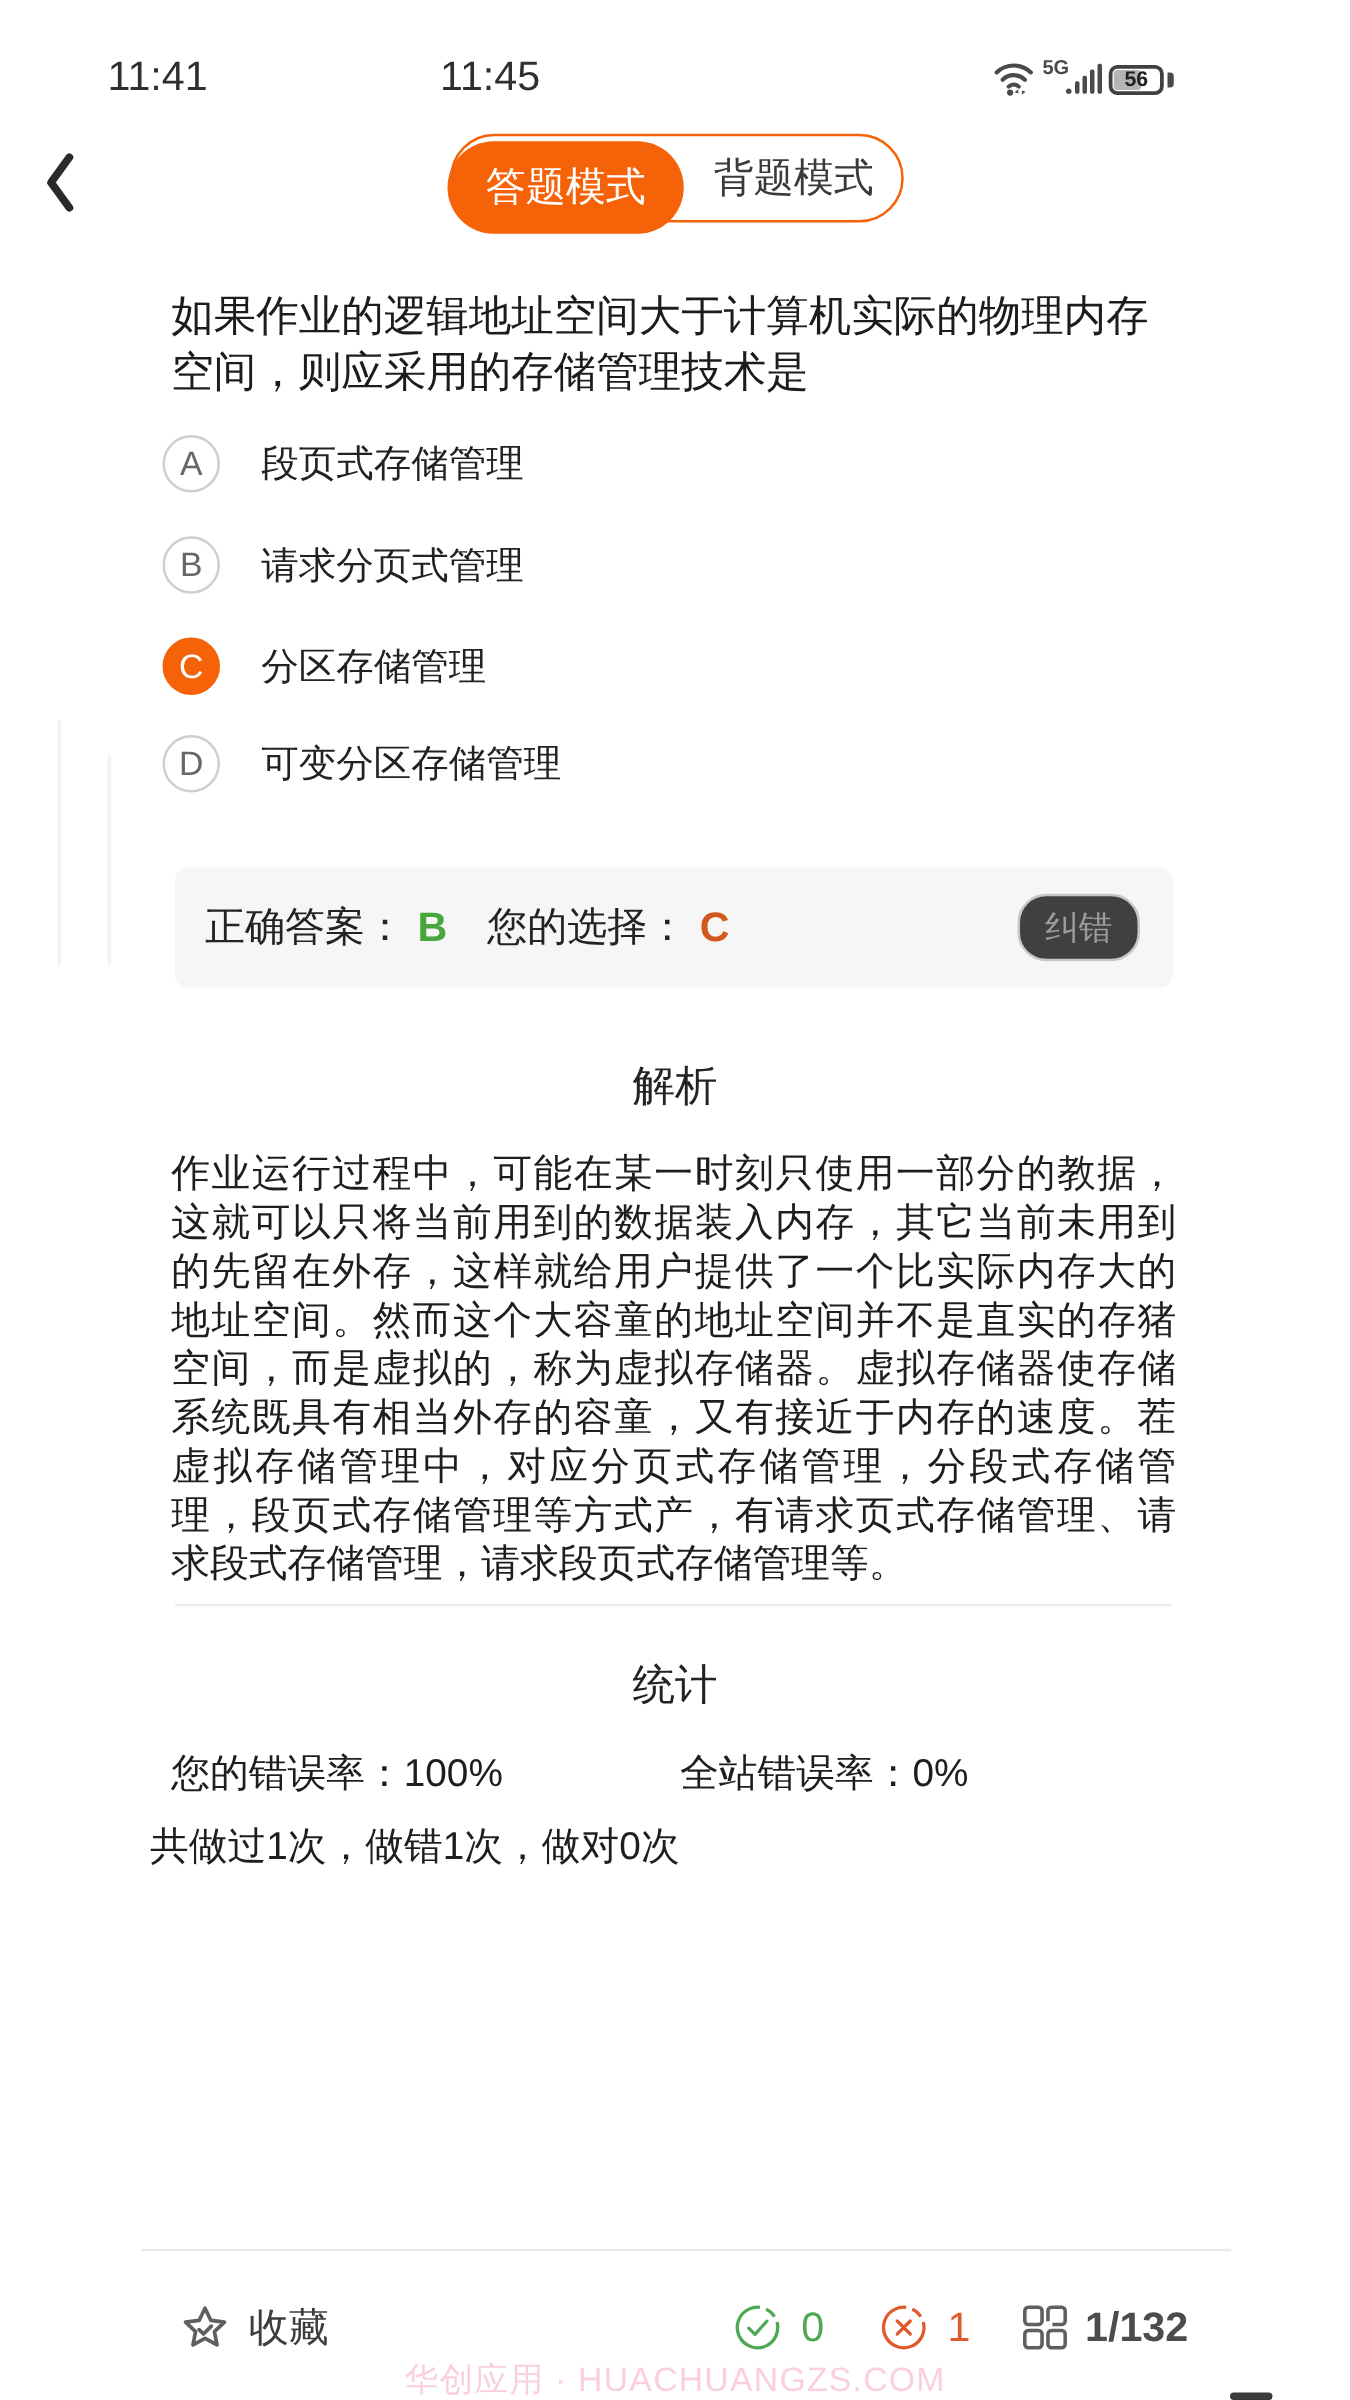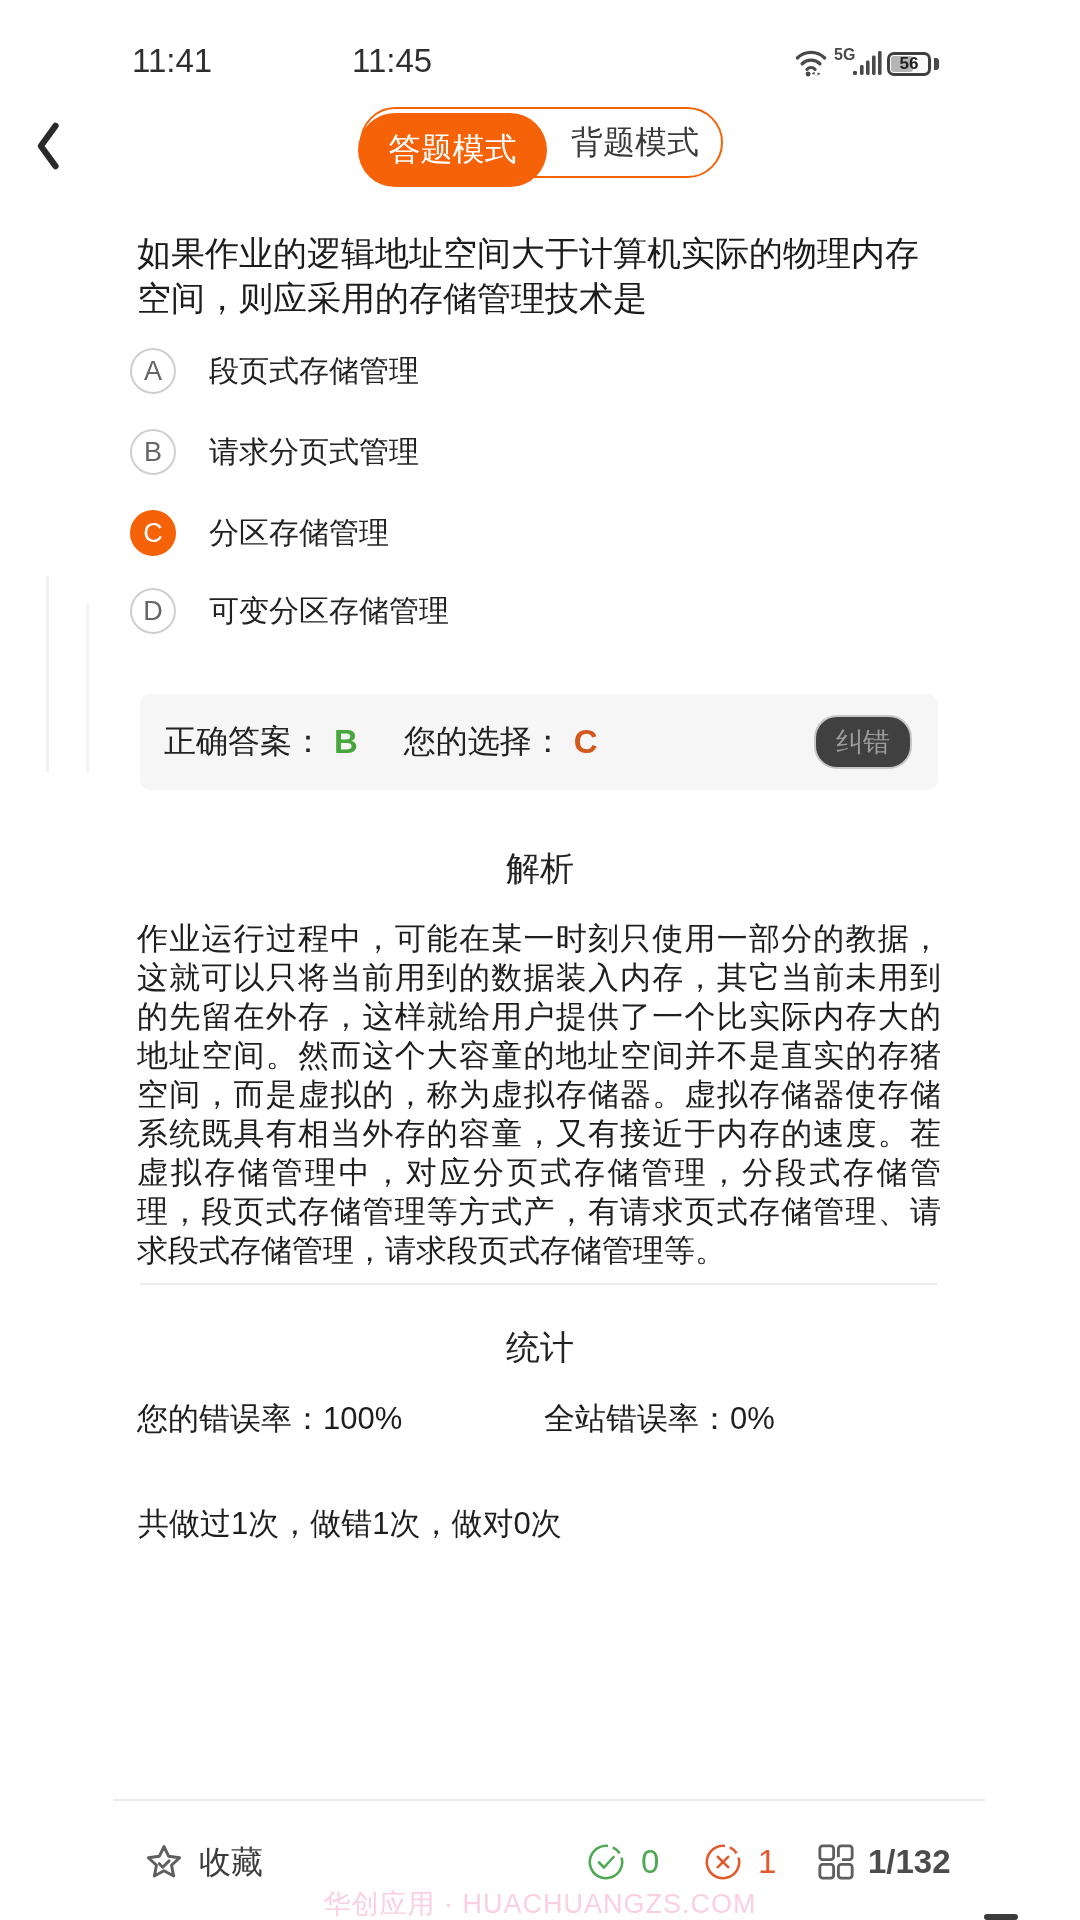--- a/index.html
+++ b/index.html
@@ -6,21 +6,21 @@
   .screen{
     position:relative;width:1080px;height:1920px;margin:0 auto;
     background:#ffffff;overflow:hidden;
     font-family:"Liberation Sans","DejaVu Sans",sans-serif;
     color:#1e1e1e;
   }
   .abs{position:absolute;}
 
   
   .time{font-size:33px;font-weight:500;color:#2f2f2f;}
-  .t-left{left:86px;top:42px;margin-left:46px;}
+  .t-left{left:86px;top:42px;}
   .t-center{left:352px;top:42px;}
   .statusicons{left:793px;top:44px;width:250px;height:40px;color:#4a4a4a;}
   .net-label{position:absolute;left:41px;top:2px;font-size:16px;font-weight:700;color:#4a4a4a;}
   .battery{position:absolute;left:94px;top:8px;width:44px;height:24px;border:3px solid #404040;border-radius:7px;box-sizing:border-box;}
   .battery .fill{position:absolute;left:1px;top:1px;bottom:1px;width:58%;background:#b5b5b5;border-radius:3px;}
   .battery .pct{position:absolute;left:0;right:0;top:0;bottom:0;display:flex;align-items:center;justify-content:center;font-size:17px;font-weight:600;color:#222;}
   .battery-nub{position:absolute;left:141px;top:14px;width:5px;height:12px;background:#4a4a4a;border-radius:0 3px 3px 0;}
 
   
   .back{left:28px;top:116px;width:44px;height:60px;color:#2a2a2a;cursor:pointer;}
@@ -39,35 +39,35 @@
   .opt-text{margin-left:33px;font-size:30px;color:#222;}
   .opt-row.selected .opt-badge{background:var(--accent);border-color:var(--accent);color:#fff;}
 
   
   .answer-card{left:140px;top:694px;width:798px;height:96px;background:#f6f6f6;border-radius:10px;
     display:flex;align-items:center;padding-left:24px;box-sizing:border-box;}
   .ans-label{font-size:32px;color:#232323;}
   .ans-val{font-size:33px;font-weight:600;margin-left:10px;}
   .v-correct{color:var(--correct-answer);}
   .v-choice{color:var(--selected-choice);}
-  .gap46{margin-left:46px;font-family:Liberation Serif, serif;}
+  .gap46{margin-left:32px;font-family:Liberation Serif, serif;}
   .report-btn{position:absolute;right:26px;top:50%;transform:translateY(-50%);
     border:2px solid #c7c7c7;border-radius:23px;padding:7px 20px;font-size:27px;color:#9b9b9b;background:#404040;cursor:pointer;}
 
   
   .sec-title{left:0;width:1080px;text-align:center;font-size:34px;font-weight:500;color:#232323;}
   .analysis-title{top:846px;}
   .analysis-body{left:137px;top:919px;width:804px;font-size:31px;line-height:39px;color:#1e1e1e;text-align:justify;}
   .divider{left:140px;width:797px;height:2px;background:#ececec;}
   .div1{top:1283px;}
   .stats-title{top:1325px;}
   .stat{font-size:31px;color:#1e1e1e;}
   .stat-col1{left:137px;top:1398px;}
   .stat-col2{left:544px;top:1398px;}
-  .stat-row2{left:138px;top:1456px;margin-top:47px;}
+  .stat-row2{left:120px;top:1456px;}
 
   
   .bottom-div{left:113px;top:1799px;width:872px;height:2px;background:#e9e9e9;}
   .bb-item{display:flex;align-items:center;cursor:pointer;}
   .fav{left:143px;top:1841px;color:#5f5f5f;}
   .fav-label{margin-left:14px;font-size:32px;color:#3d3d3d;}
   .cnt-ok{left:587px;top:1843px;color:var(--check-icon);}
   .cnt-bad{left:704px;top:1843px;color:var(--wrong-icon);}
   .cnt-num{margin-left:16px;font-size:33px;font-weight:500;}
   .progress{left:817px;top:1843px;color:#5f5f5f;}

